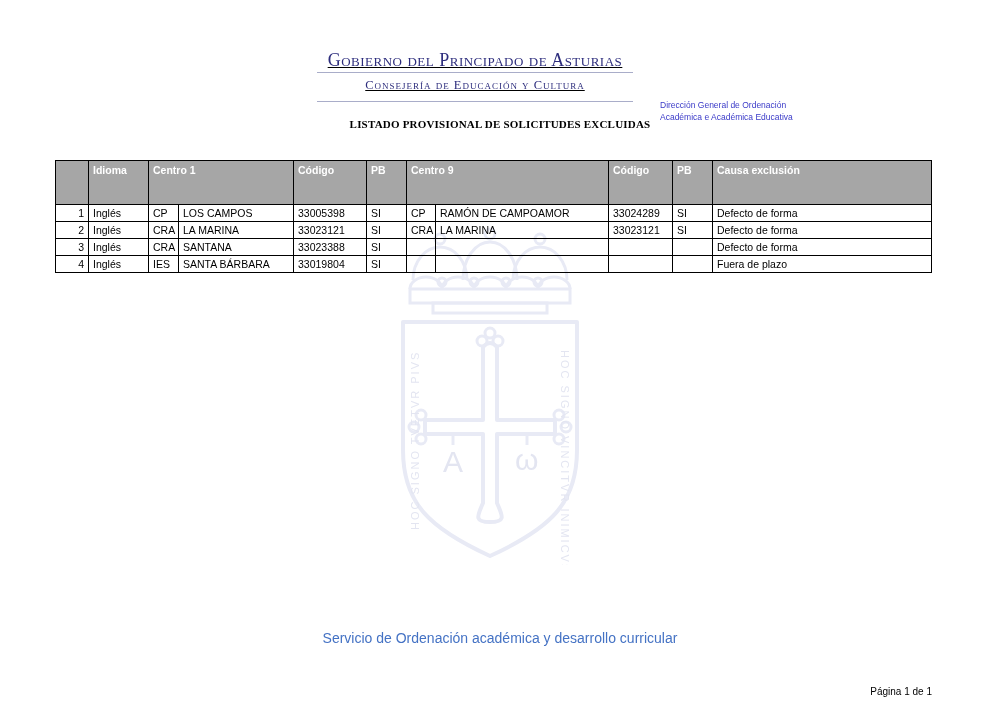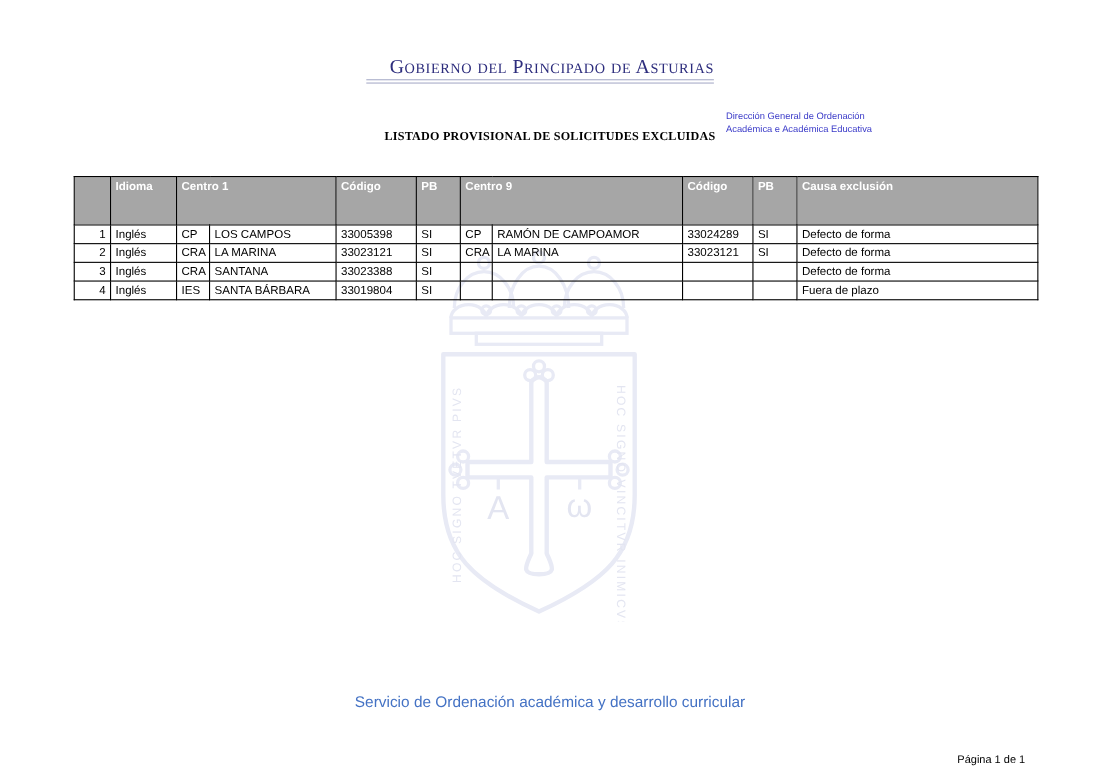--- a/index.html
+++ b/index.html
@@ -1,21 +1,21 @@
 <!DOCTYPE html>
 <html><head>
 <meta charset="utf-8">
 <style>
   html,body{margin:0;padding:0;}
   body{
     width:1000px;height:707px;position:relative;background:#ffffff;
     font-family:"Liberation Sans", sans-serif;color:#000;overflow:hidden;
   }
   
-  .gov-header{position:absolute;left:333px;top:50px;width:316px;text-align:right;z-index:3;}
+  .gov-header{position:absolute;left:317px;top:50px;width:316px;text-align:center;z-index:3;text-decoration:underline;}
   .gov-name{
     font-family:"Liberation Serif", serif;font-variant:small-caps;
     color:#2d2d7d;font-size:18px;letter-spacing:.5px;line-height:20px;white-space:nowrap;
   }
   .gov-sep{border:0;border-top:1px solid #a9adc9;margin:2px 0 0 0;}
   .gov-dept{
     font-family:"Liberation Serif", serif;font-variant:small-caps;
     color:#2d2d7d;font-size:12.5px;letter-spacing:1px;padding:5px 0 6px 0;white-space:nowrap;
   }
   .direction{
@@ -23,21 +23,21 @@
     font-size:8.5px;line-height:12px;color:#3a3ac8;z-index:3;margin-top:36px;
   }
   
   .doc-title{
     position:absolute;left:0;top:118px;width:1000px;text-align:center;
     font-family:Liberation Serif, serif;font-weight:bold;font-size:11px;
     letter-spacing:.2px;z-index:3;
   }
   
   table.listado{
-    position:absolute;left:67px;top:160px;width:876px;z-index:2;
+    position:absolute;left:55px;top:160px;width:876px;z-index:2;
     border-collapse:collapse;table-layout:fixed;background:transparent;
   }
   table.listado th, table.listado td{
     border:1px solid #000;padding:0 4px;font-size:10.5px;overflow:hidden;white-space:nowrap;
   }
   table.listado th{
     background:#a6a6a6;color:#fff;font-weight:bold;text-align:left;
     vertical-align:top;height:40px;padding-top:3px;
   }
   table.listado td{height:16px;vertical-align:middle;background:transparent;}
@@ -53,20 +53,21 @@
     font-size:14px;line-height:14px;color:#4472c4;z-index:3;
   }
   .page-num{position:absolute;top:677px;right:68px;font-size:10px;color:#000;z-index:3;margin-top:9px;}
 </style>
 </head>
 <body>
 
 <div class="gov-header">
   <div class="gov-name">Gobierno del Principado de Asturias</div>
   <hr class="gov-sep">
+  <div class="gov-dept">Consejería de Educación y Cultura</div>
   <hr class="gov-sep">
 </div>
 <div class="direction">
   <div>Dirección General de Ordenación</div>
   <div>Académica e Académica Educativa</div>
 </div>
 
 <svg class="watermark" viewBox="0 0 210 340" aria-hidden="true">
 
   <circle class="wm-thin" cx="55" cy="14" r="5"></circle>

